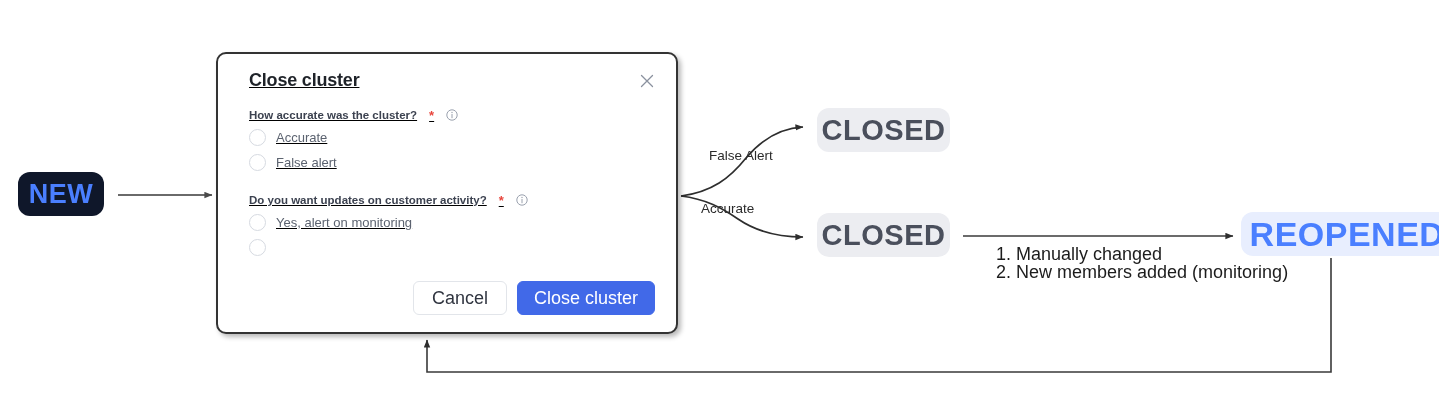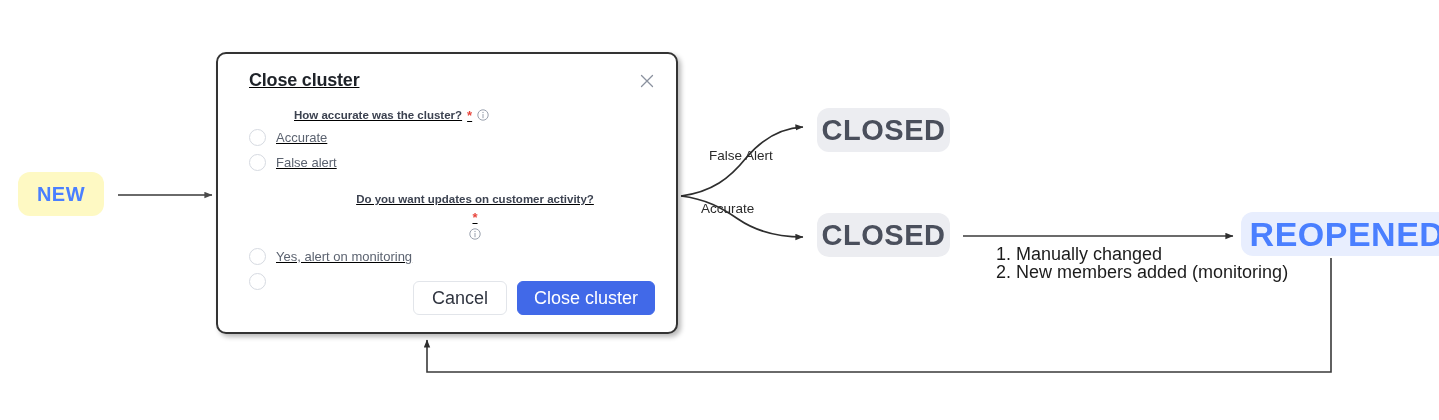--- a/index.html
+++ b/index.html
@@ -31,23 +31,23 @@
     align-items: center;
     justify-content: center;
     border-radius: 12px;
     font-weight: bold;
     letter-spacing: 0.5px;
     white-space: nowrap;
   }
   .badge-new {
     left: 18px; top: 172px;
     width: 86px; height: 44px;
-    background: #fef9c3;
+    background: #0f172a;
     color: #4a7fff;
-    font-size: 20px;
+    font-size: 27px;
   }
   .badge-closed-1 {
     left: 817px; top: 108px;
     width: 133px; height: 44px;
     background: #ecedf1;
     color: #4a4f5c;
     font-size: 29px;
   }
   .badge-closed-2 {
     left: 817px; top: 213px;
@@ -116,27 +116,26 @@
     color: #8a919e;
     cursor: pointer;
     margin-top: 2px;
   }
   .close-icon svg { display: block; }
 
   .modal-body { padding: 0 20px 0 31px; }
 
   .field-label {
     display: flex;
-    align-items: center;
-    gap: 5px;
+    align-items: flex-end;
+    gap: 12px;
     font-size: 11.5px;
     font-weight: bold;
     color: #3c4250;
     margin-top: 17px;
-    margin-left: 45px;
   }
   .required-star {
     color: #e8453c;
     font-size: 13px;
     line-height: 1;
     position: relative;
     top: 1px;
   }
   .info-icon {
     width: 12px; height: 12px;
@@ -271,21 +270,21 @@
 
     <div class="radio-row">
       <span class="radio-circle"></span>
       <span class="radio-text">Accurate</span>
     </div>
     <div class="radio-row">
       <span class="radio-circle"></span>
       <span class="radio-text">False alert</span>
     </div>
 
-    <div class="field-label" style="margin-top:22px;flex-direction:column;">
+    <div class="field-label" style="margin-top:22px;">
       <span>Do you want updates on customer activity?</span>
       <span class="required-star">*</span>
       <span class="info-icon">
         <svg width="12" height="12" viewBox="0 0 12 12" xmlns="http://www.w3.org/2000/svg">
           <circle cx="6" cy="6" r="5.2" fill="none" stroke="currentColor" stroke-width="1"></circle>
           <circle cx="6" cy="3.4" r="0.7" fill="currentColor"></circle>
           <path d="M6,5.3 L6,8.8" stroke="currentColor" stroke-width="1" stroke-linecap="round"></path>
         </svg>
       </span>
     </div>

